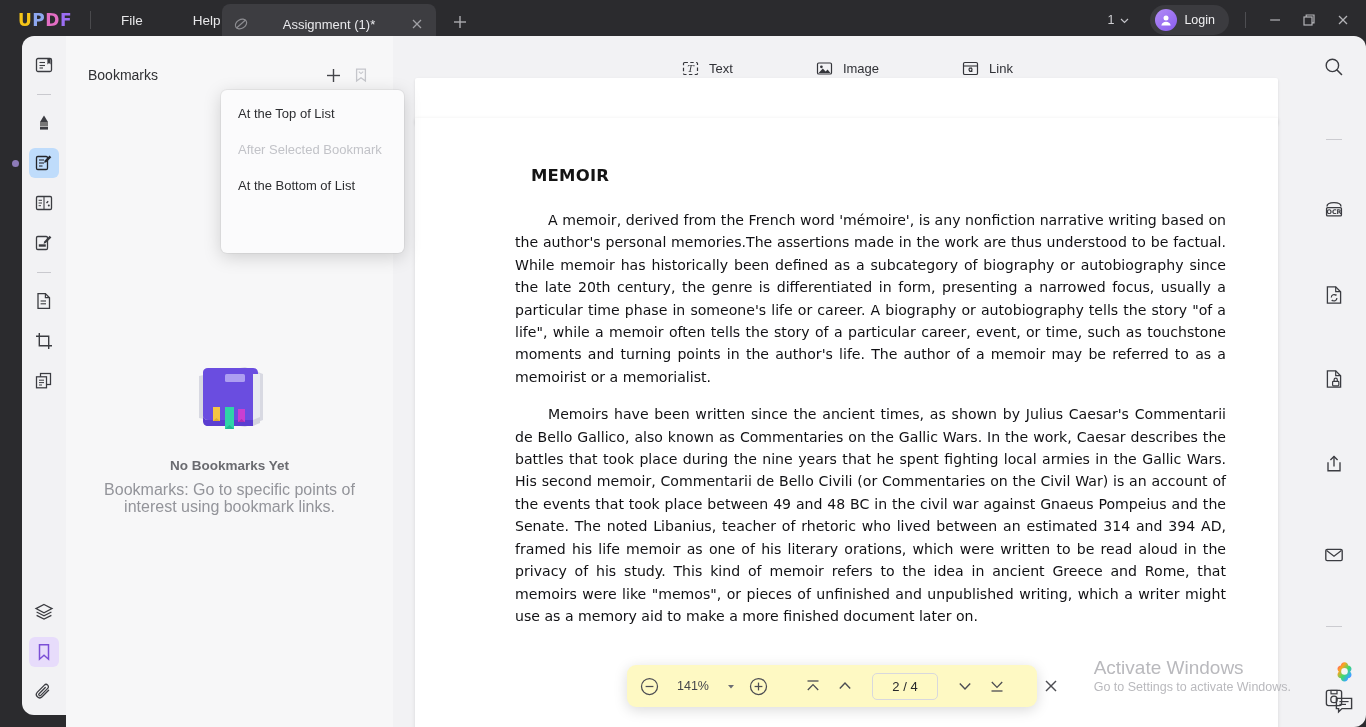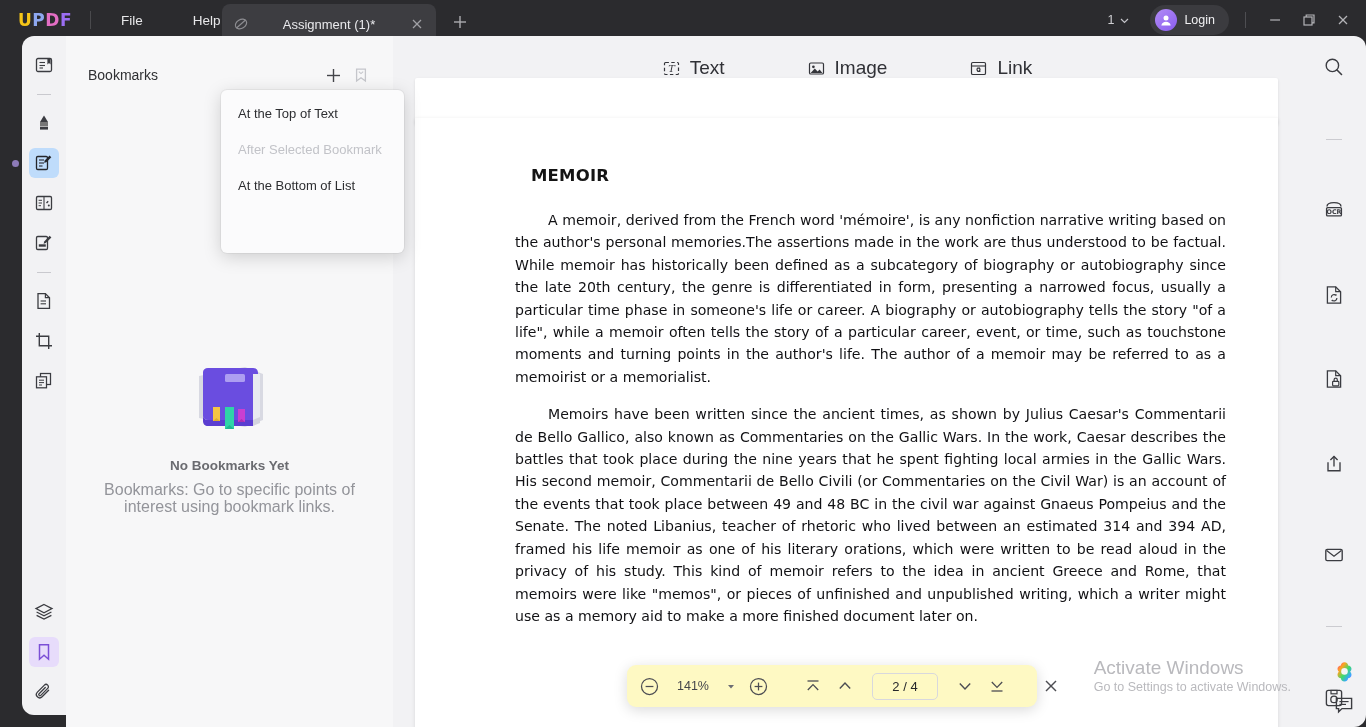--- a/index.html
+++ b/index.html
@@ -122,21 +122,21 @@
     position: absolute; left: 393px; top: 36px; width: 908px; height: 691px;
     background: #f2f2f4; overflow: hidden;
   }
   .top-tools {
     position: absolute; top: 12px; left: 0; width: 908px; height: 40px;
     display: flex; align-items: center; justify-content: center; gap: 66px; z-index: 12;
   }
   .tool {
     display: flex; align-items: center; gap: 9px; padding: 4px 8px; border-radius: 5px;
   }
-  .tool-lbl { font-size: 19px; color: #303136; }
+  .tool-lbl { font-size: 13px; color: #303136; }
   .page-prev {
     position: absolute; top: 42px; left: 22px; width: 863px; height: 47px;
     background: #ffffff; border-radius: 2px; box-shadow: 0 1px 3px rgba(0,0,0,.10);
   }
   .page {
     position: absolute; top: 82px; left: 22px; width: 863px; height: 640px;
     background: #ffffff; box-shadow: 0 1px 4px rgba(0,0,0,.11);
     padding: 32px 44px 0 100px;
   }
   .doc-h {
@@ -411,21 +411,21 @@
           <rect x="53" y="49" width="7" height="13" fill="#c93fd1"></rect>
           <path d="M53 62 l3.5 -3 3.5 3 z" fill="#ab2fb2"></path>
         </svg>
       </div>
       <div class="bm-empty-t">No Bookmarks Yet</div>
       <div class="bm-empty-s">Bookmarks: Go to specific points of interest using bookmark links.</div>
     </div>
   </div>
 
   <div class="dd">
-    <div class="dd-item enabled">At the Top of Text</div>
+    <div class="dd-item enabled">At the Top of List</div>
     <div class="dd-item disabled">After Selected Bookmark</div>
     <div class="dd-item enabled">At the Bottom of List</div>
   </div>
 
   <div class="viewer">
     <div class="top-tools">
       <div class="tool">
         <span>
           <svg width="19" height="19" viewBox="0 0 19 19">
               <rect x="2.5" y="3.5" width="14" height="12" rx="1" fill="none" stroke="#34353a" stroke-width="1.2" stroke-dasharray="3.4 2.4"></rect>

